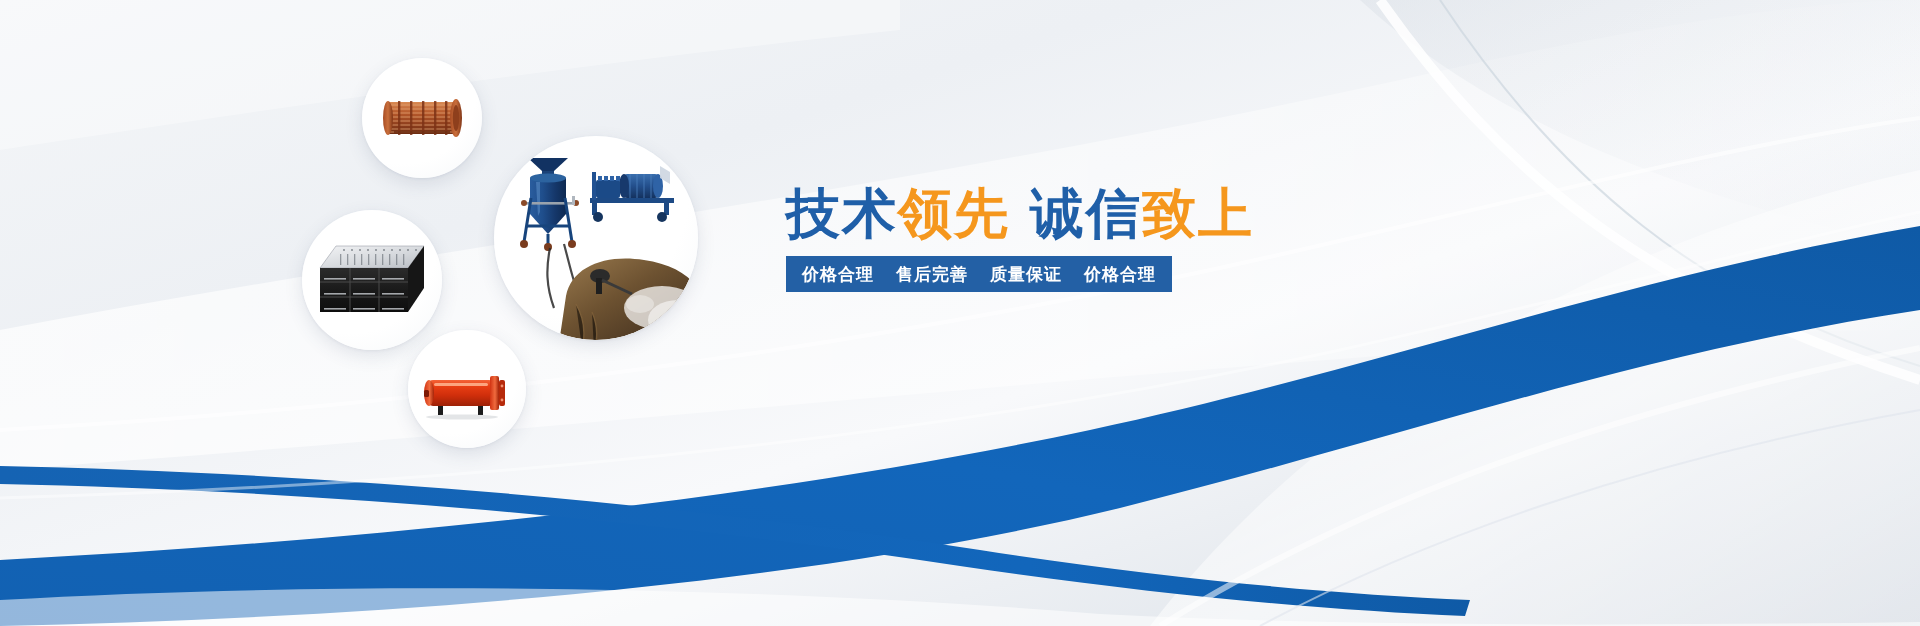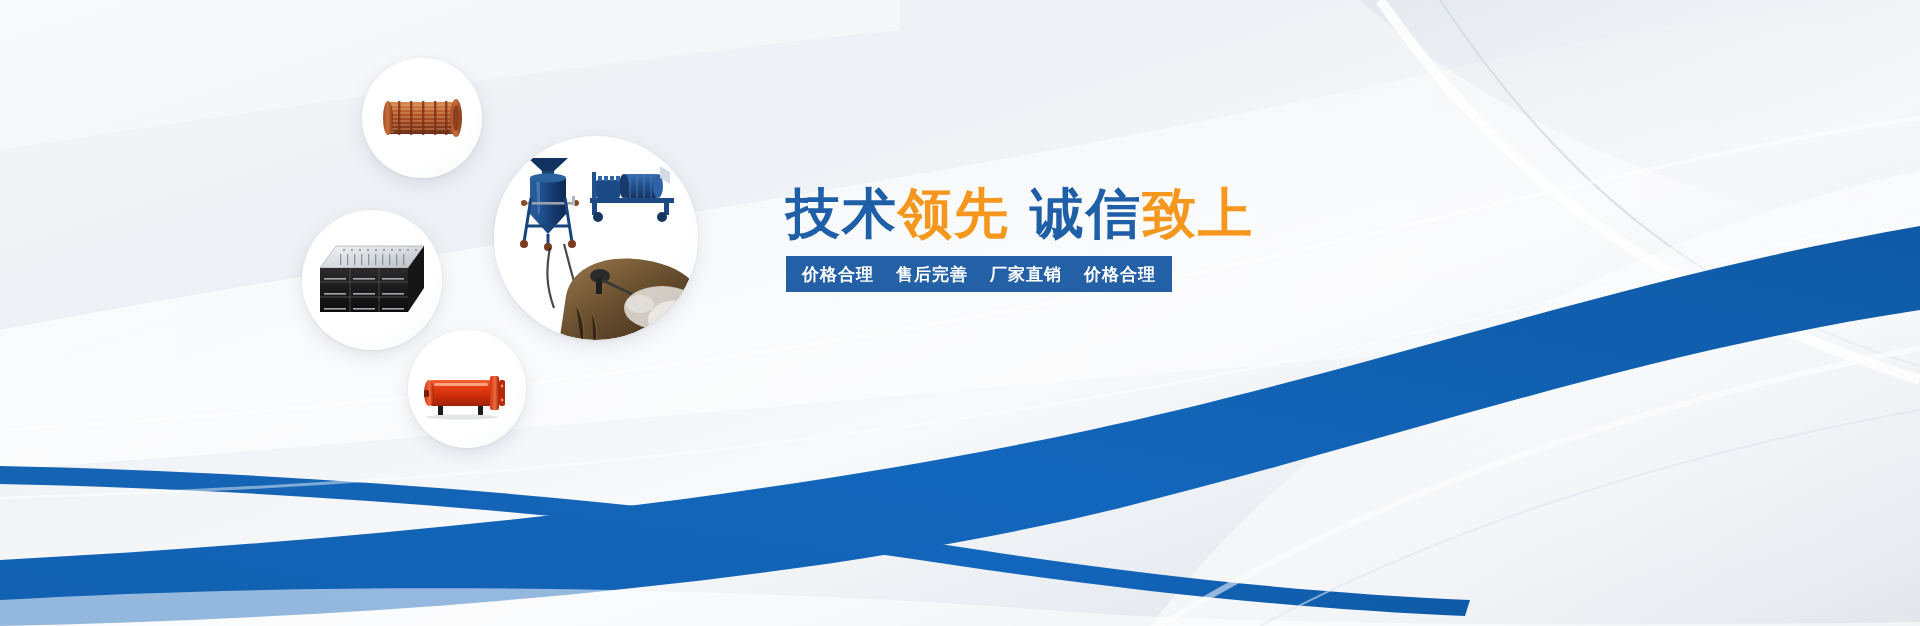--- a/index.html
+++ b/index.html
@@ -417,17 +417,17 @@
     </svg>
   </div>
 
   <div class="headline">
     <span class="seg" style="color: rgb(31, 95, 168);">技术</span><span class="seg" style="color: rgb(245, 151, 29);">领先</span><span class="gap"></span><span class="seg" style="color: rgb(31, 95, 168);">诚信</span><span class="seg" style="color: rgb(245, 151, 29);">致上</span>
   </div>
 
   <div class="subbar" style="background: rgb(35, 96, 165); color: rgb(255, 255, 255);">
     <span class="item">价格合理</span>
     <span class="item">售后完善</span>
-    <span class="item">厂家直销</span>
+    <span class="item">质量保证</span>
     <span class="item">价格合理</span>
   </div>
 
 </div>
 
 </body></html>

